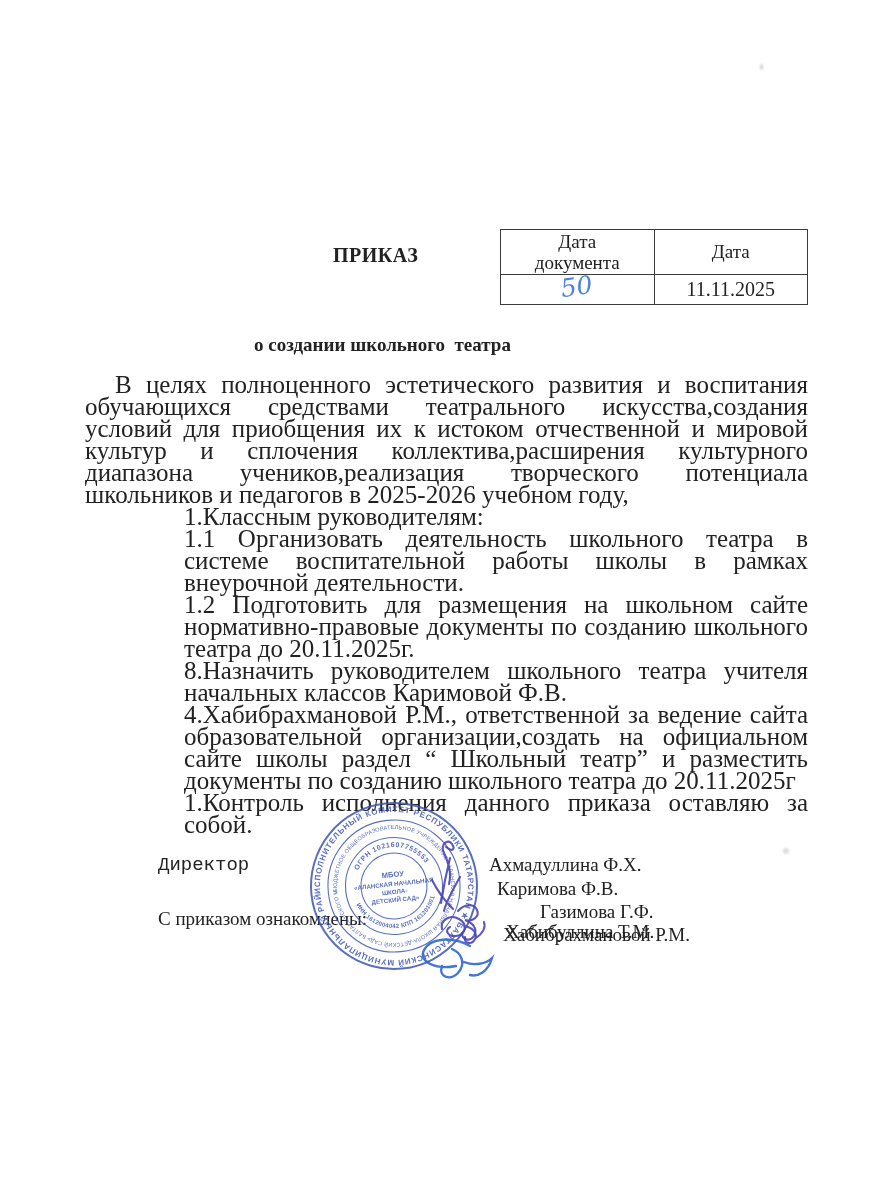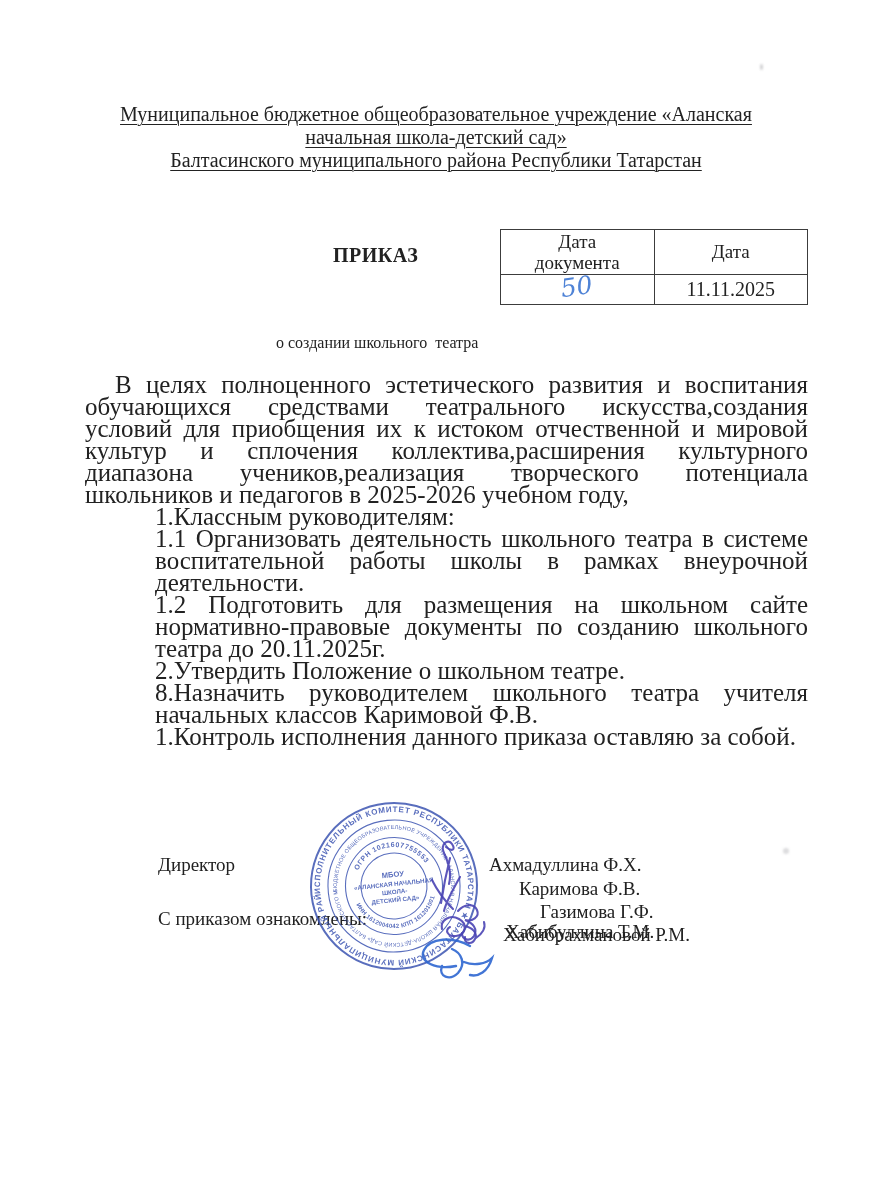--- a/index.html
+++ b/index.html
@@ -50,30 +50,30 @@
     display:inline-block;
     font-family:"DejaVu Serif", serif;
     font-style:italic;
     font-size:25px;
     color:var(--hand);
     transform:rotate(-8deg) translateY(-3px);
   }
   .date-val{font-size:20px;}
   
   .subject{
-    position:absolute;top:334px;left:276px;
-    font-size:16px;white-space:pre;
+    position:absolute;top:334px;left:254px;
+    font-size:19px;white-space:pre;font-weight:bold;
   }
   .body-block{
     position:absolute;top:374px;left:85px;width:723px;
     font-size:25px;line-height:22px;
   }
   .intro{margin:0;text-align:justify;text-indent:30px;}
   .resolve{margin:0 0 0 30px;}
-  .items{margin-left:70px;}
+  .items{margin-left:99px;}
   .item{text-align:justify;margin:0;}
   
   .sig-label,.sig-name{position:absolute;font-size:19px;white-space:nowrap;}
   
   .stamp-wrap{
     position:absolute;left:304px;top:796px;width:180px;height:180px;
     transform:rotate(-6deg);
     opacity:.85;
   }
   .stamp-wrap svg{display:block;}
@@ -89,25 +89,20 @@
   
   .speck{position:absolute;border-radius:50%;background:#b9b9bd;filter:blur(1px);}
   .speck.s1{left:760px;top:64px;width:3px;height:6px;opacity:.65;}
   .speck.s2{left:783px;top:848px;width:6px;height:6px;opacity:.5;}
 </style>
 </head>
 <body>
 
 <div class="page">
 
-  <div class="doc-header">
-    <div><span class="hline">Муниципальное бюджетное общеобразовательное учреждение «Аланская</span></div>
-    <div><span class="hline">начальная школа-детский сад»</span></div>
-    <div><span class="hline">Балтасинского муниципального района Республики Татарстан</span></div>
-  </div>
 
   <div class="order-title">ПРИКАЗ</div>
 
   <table class="meta-table">
     <tbody>
         <tr class="hdr-row">
       <th>
             <div class="th-inner">Дата документа</div>
           </th>
       <th>
@@ -122,31 +117,31 @@
     </table>
 
   <div class="subject">о создании школьного  театра</div>
 
   <div class="body-block">
     <p class="intro">В целях полноценного эстетического развития и воспитания обучающихся средствами театрального искусства,создания условий для приобщения их к истоком отчественной и мировой культур и сплочения коллектива,расширения культурного диапазона учеников,реализация творческого потенциала школьников  и педагогов в 2025-2026 учебном году,</p>
     <div class="items">
       <p class="item">1.Классным руководителям:</p>
       <p class="item">1.1 Организовать деятельность школьного театра в системе воспитательной работы школы в рамках внеурочной деятельности.</p>
       <p class="item">1.2 Подготовить для размещения на школьном сайте нормативно-правовые документы по созданию школьного театра до 20.11.2025г.</p>
-      <p class="item">2.Утвердить Положение о школьном театре.</p>
       <p class="item">8.Назначить руководителем школьного театра учителя начальных классов Каримовой Ф.В.</p>
+      <p class="item">4.Хабибрахмановой Р.М., ответственной за ведение сайта образовательной организации,создать на официальном сайте школы раздел “ Школьный театр” и разместить документы по созданию школьного театра до 20.11.2025г</p>
       <p class="item">1.Контроль исполнения данного приказа оставляю за собой.</p>
     </div>
   </div>
 
-  <div class="sig-label" style="left:158px;top:854px;">Директор</div>
+  <div class="sig-label" style="left:158px;top:854px;font-family:Liberation Mono, monospace;">Директор</div>
   <div class="sig-label" style="left:158px;top:908px;">С приказом ознакомлены:</div>
 
   <div class="sig-name" style="left:489px;top:854px;">Ахмадуллина Ф.Х.</div>
-  <div class="sig-name" style="left:519px;top:878px;">Каримова Ф.В.</div>
+  <div class="sig-name" style="left:497px;top:878px;">Каримова Ф.В.</div>
   <div class="sig-name" style="left:500px;top:901px;margin-left:40px;">Газимова Г.Ф.</div>
   <div class="sig-name" style="left:503px;top:924px;">Хабибрахмановой Р.М.</div>
   <div class="sig-name" style="left:506px;top:921px;">Хабибуллина Т.М.</div>
 
   <div class="stamp-wrap">
     <svg width="180" height="180" viewBox="0 0 180 180">
       <defs>
         <path id="ring-outer" d="M 16,90 A 74,74 0 1 1 164,90 A 74,74 0 1 1 16,90"></path>
         <path id="ring-middle" d="M 33,90 A 57,57 0 1 1 147,90 A 57,57 0 1 1 33,90"></path>
         <path id="arc-ogrn" d="M 51,90 A 39,39 0 0 1 129,90"></path>

